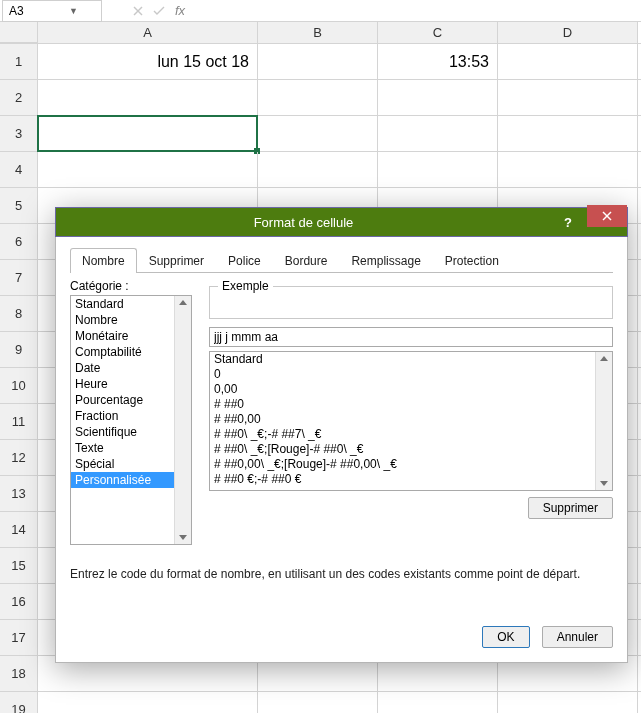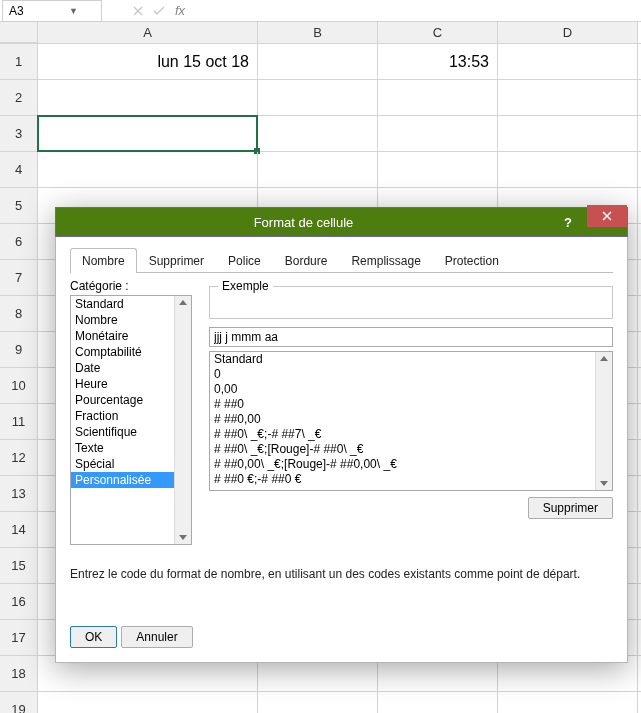--- a/index.html
+++ b/index.html
@@ -238,21 +238,21 @@
   .actions-sub {
     display:flex; justify-content:flex-end; margin-top:6px;
   }
   .help-line {
     font-size:12px;
     color:#222;
     margin-top:22px;
     margin-bottom:45px;
   }
   .dlg-footer {
-    display:flex; gap:4px;
+    display:flex; justify-content:flex-end; gap:12px;
     border-top: none;
   }
 </style>
 </head>
 <body>
 
 <div class="namebox-strip">
   <div class="namebox">
     <span>A3</span>
     <span class="dd">▼</span>

